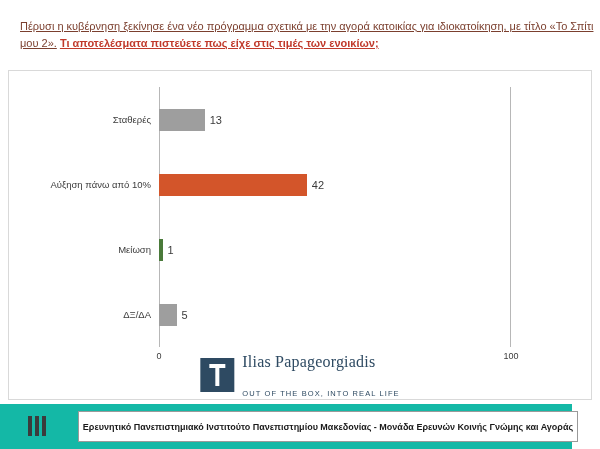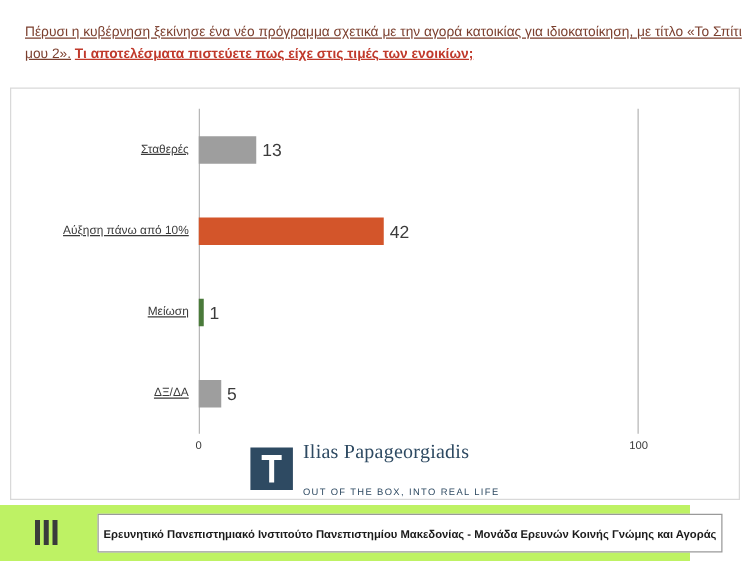--- a/index.html
+++ b/index.html
@@ -83,28 +83,27 @@
     display: flex;
     align-items: center;
   }
   .row-label {
     position: absolute;
     right: 100%;
     padding-right: 8px;
     white-space: nowrap;
     font-size: 9.5px;
     color: #3b3b3b;
-    text-decoration: underline;
   }
   .bar {
     height: 22px;
     background: #9e9e9e;
   }
   .bar-value {
-    font-size: 14px;
+    font-size: 11px;
     color: #3b3b3b;
     padding-left: 5px;
     white-space: nowrap;
   }
   .x-ticks {
     position: absolute;
     left: 150px;
     right: 80px;
     bottom: 36px;
     height: 12px;
@@ -164,21 +163,22 @@
     color: #2e4a62;
     letter-spacing: 1.1px;
     margin-top: 20px;
   }
   .footer {
     position: absolute;
     left: 0;
     bottom: 0;
     width: 552px;
     height: 45px;
-    background: #bef264;
+    background: #14b8a6;
+    padding-left: 20px;
   }
   .footer-bars {
     position: absolute;
     left: 28px;
     top: 12px;
     display: flex;
     gap: 3px;
   }
   .footer-bars i {
     display: block;

